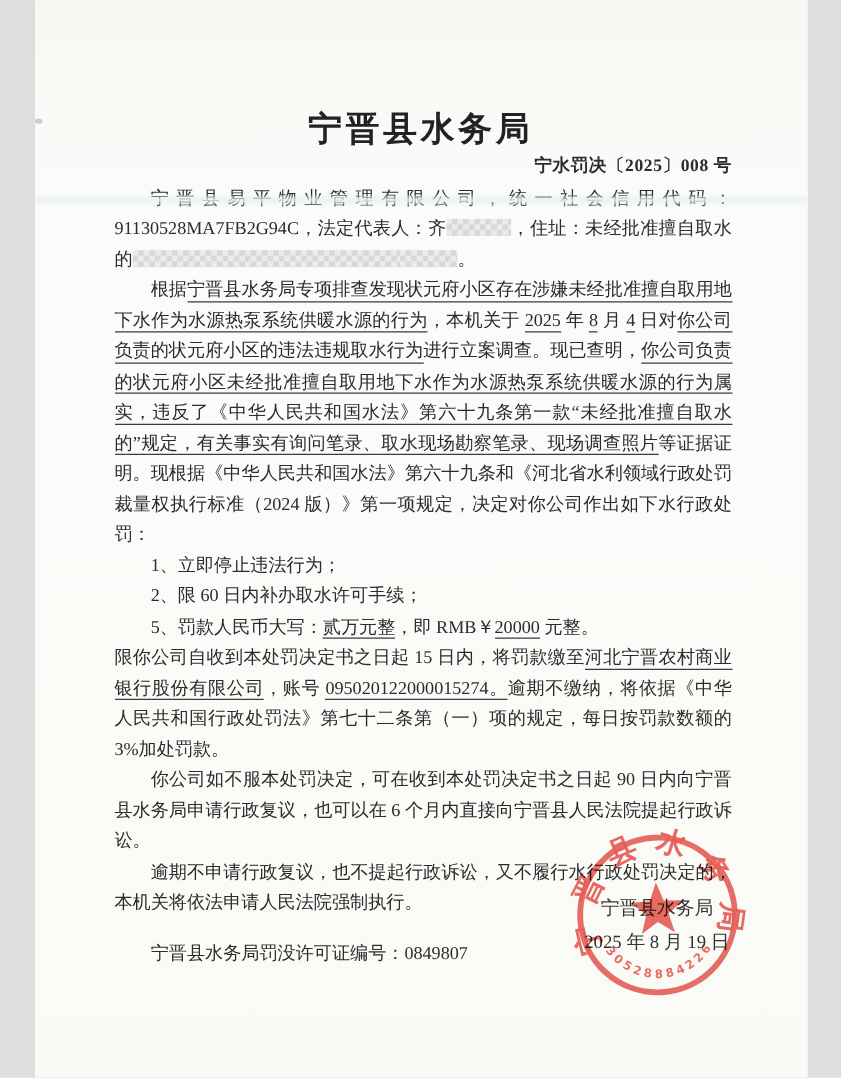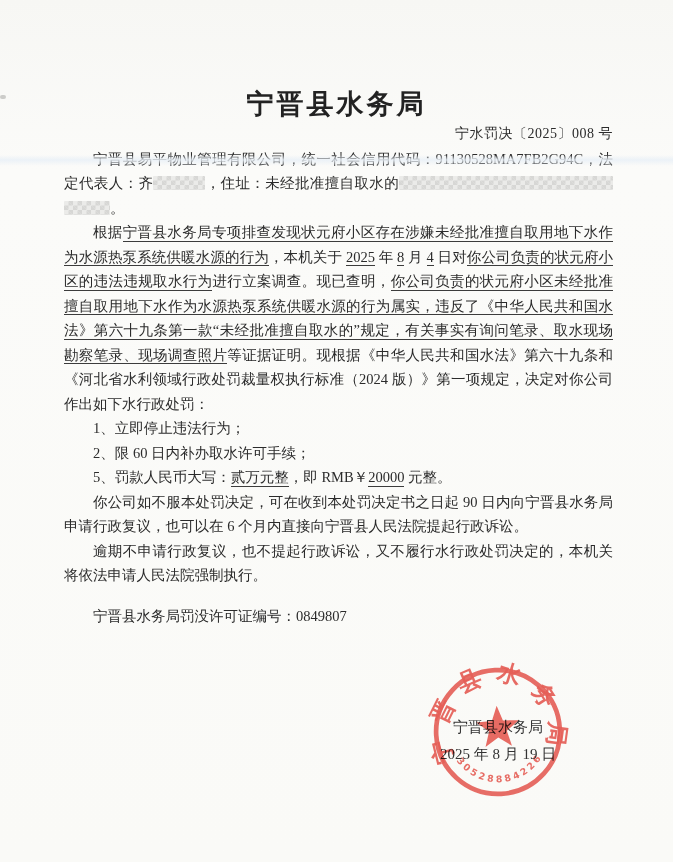--- a/index.html
+++ b/index.html
@@ -1,38 +1,38 @@
 <!DOCTYPE html>
 <html><head>
 <meta charset="utf-8">
 <style>
   html,body{margin:0;padding:0;background:#dedede;}
   .page{
     position:relative;
-    width:673px;height:862px;
+    width:618px;height:862px;
     margin:0 auto;
     background:#fafaf7;
     background-image:linear-gradient(180deg,#f7f7f4 0%,#fbfbf9 20%,#fafaf7 100%);
     overflow:hidden;
     font-family:"Liberation Serif","DejaVu Serif",serif;
     color:#2b2b2b;
   }
   .scan-band{
     position:absolute;left:0;top:155px;width:100%;height:11px;
     background:linear-gradient(180deg,rgba(255,255,255,0),rgba(233,240,247,.85) 45%,rgba(255,255,255,0));
     pointer-events:none;
   }
   .speck{position:absolute;left:0;top:95px;width:6px;height:4px;background:#b9b9b6;border-radius:2px;opacity:.7;}
   .title-wrap{padding-top:86px;text-align:center;}
   .title{
     font-family:"DejaVu Sans","Liberation Sans",sans-serif;
     font-weight:bold;font-size:27px;line-height:36px;letter-spacing:3px;color:#222;
   }
   .content{padding:0 60px 0 64px;font-size:14.5px;line-height:24.5px;text-align:justify;}
-  .doc-number{text-align:right;margin:10px 0 12px 0;font-size:14px;letter-spacing:.5px;}
+  .doc-number{text-align:right;margin:10px 0 12px 0;font-size:14px;letter-spacing:.5px;font-weight:bold;}
   .content p{margin:0;}
   .indent{text-indent:2em;}
   .u{border-bottom:1px solid #3c3c3c;padding-bottom:0.5px;}
   .redact{
     display:inline-block;height:14px;vertical-align:-2px;border-radius:1px;
     background-image:
       linear-gradient(45deg,#d7d7d5 25%,transparent 25%,transparent 75%,#d7d7d5 75%),
       linear-gradient(45deg,#d7d7d5 25%,#ebebe9 25%,#ebebe9 75%,#d7d7d5 75%);
     background-size:9px 9px;background-position:0 0,4.5px 4.5px;
     filter:blur(.5px);
@@ -69,20 +69,21 @@
     <p class="doc-number">宁水罚决〔2025〕008 号</p>
 
     <p class="indent"><span>宁晋县易平物业管理有限公司，统一社会信用代码：91130528MA7FB2G94C，法定代表人：齐</span><span class="redact r-name"></span><span>，住址：未经批准擅自取水的</span><span class="redact r-addr"></span><span class="redact r-addr2"></span><span>。</span></p>
 
     <p class="indent"><span>根据</span><span class="u">宁晋县水务局专项排查发现状元府小区存在涉嫌未经批准擅自取用地下水作为水源热泵系统供暖水源的行为</span><span>，本机关于 </span><span class="u">2025</span><span> 年 </span><span class="u">8</span><span> 月 </span><span class="u">4</span><span> 日对</span><span class="u">你公司负责的状元府小区的违法违规取水行为</span><span>进行立案调查。现已查明，</span><span class="u">你公司负责的状元府小区未经批准擅自取用地下水作为水源热泵系统供暖水源的行为属实，违反了《中华人民共和国水法》第六十九条第一款“未经批准擅自取水的”规定，有关事实有询问笔录、取水现场勘察笔录、现场调查照片</span><span>等证据证明。现根据《中华人民共和国水法》第六十九条和《河北省水利领域行政处罚裁量权执行标准（2024 版）》第一项规定，决定对你公司作出如下水行政处罚：</span></p>
 
     <p class="indent">1、立即停止违法行为；</p>
     <p class="indent">2、限 60 日内补办取水许可手续；</p>
     <p class="indent"><span>5、罚款人民币大写：</span><span class="u">贰万元整</span><span>，即 RMB￥</span><span class="u">20000</span><span> 元整。</span></p>
 
+    <p><span>限你公司自收到本处罚决定书之日起 15 日内，将罚款缴至</span><span class="u">河北宁晋农村商业银行股份有限公司</span><span>，账号 </span><span class="u">095020122000015274。</span><span>逾期不缴纳，将依据《中华人民共和国行政处罚法》第七十二条第（一）项的规定，每日按罚款数额的 3%加处罚款。</span></p>
 
     <p class="indent">你公司如不服本处罚决定，可在收到本处罚决定书之日起 90 日内向宁晋县水务局申请行政复议，也可以在 6 个月内直接向宁晋县人民法院提起行政诉讼。</p>
 
     <p class="indent">逾期不申请行政复议，也不提起行政诉讼，又不履行水行政处罚决定的，本机关将依法申请人民法院强制执行。</p>
 
     <p class="indent license-line">宁晋县水务局罚没许可证编号：0849807</p>
 
   </div>
 
   <div class="signature">

